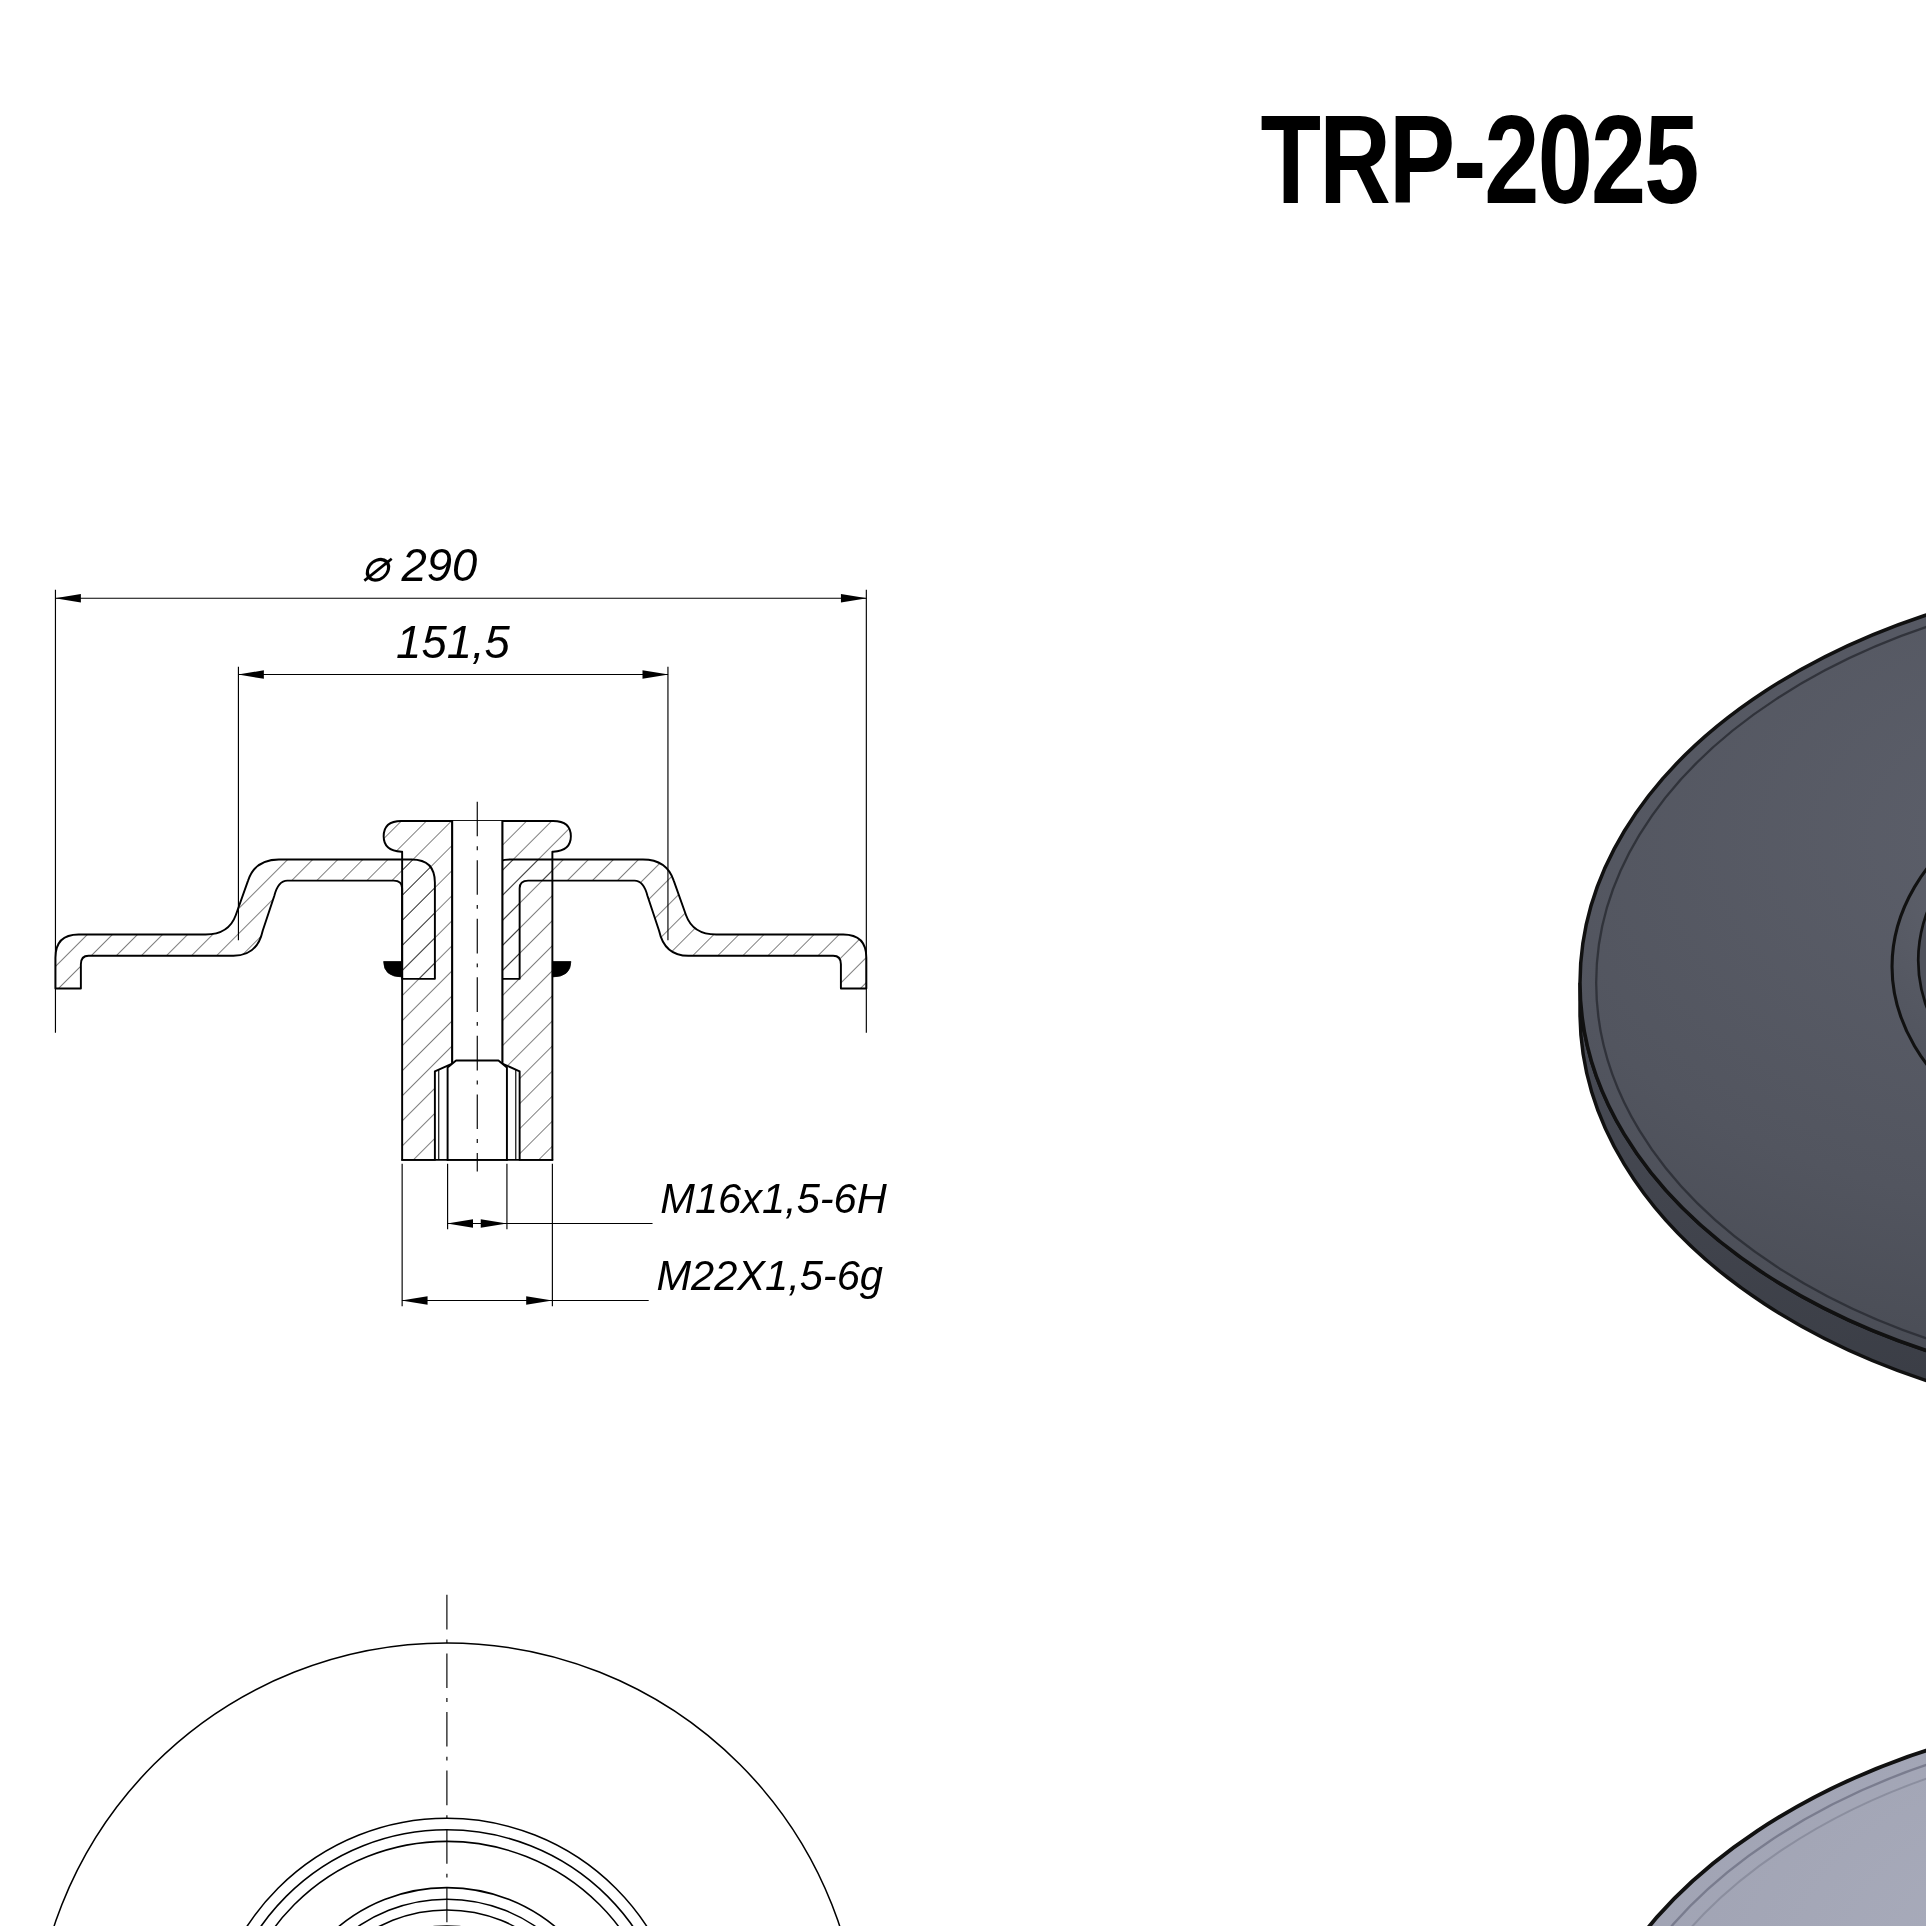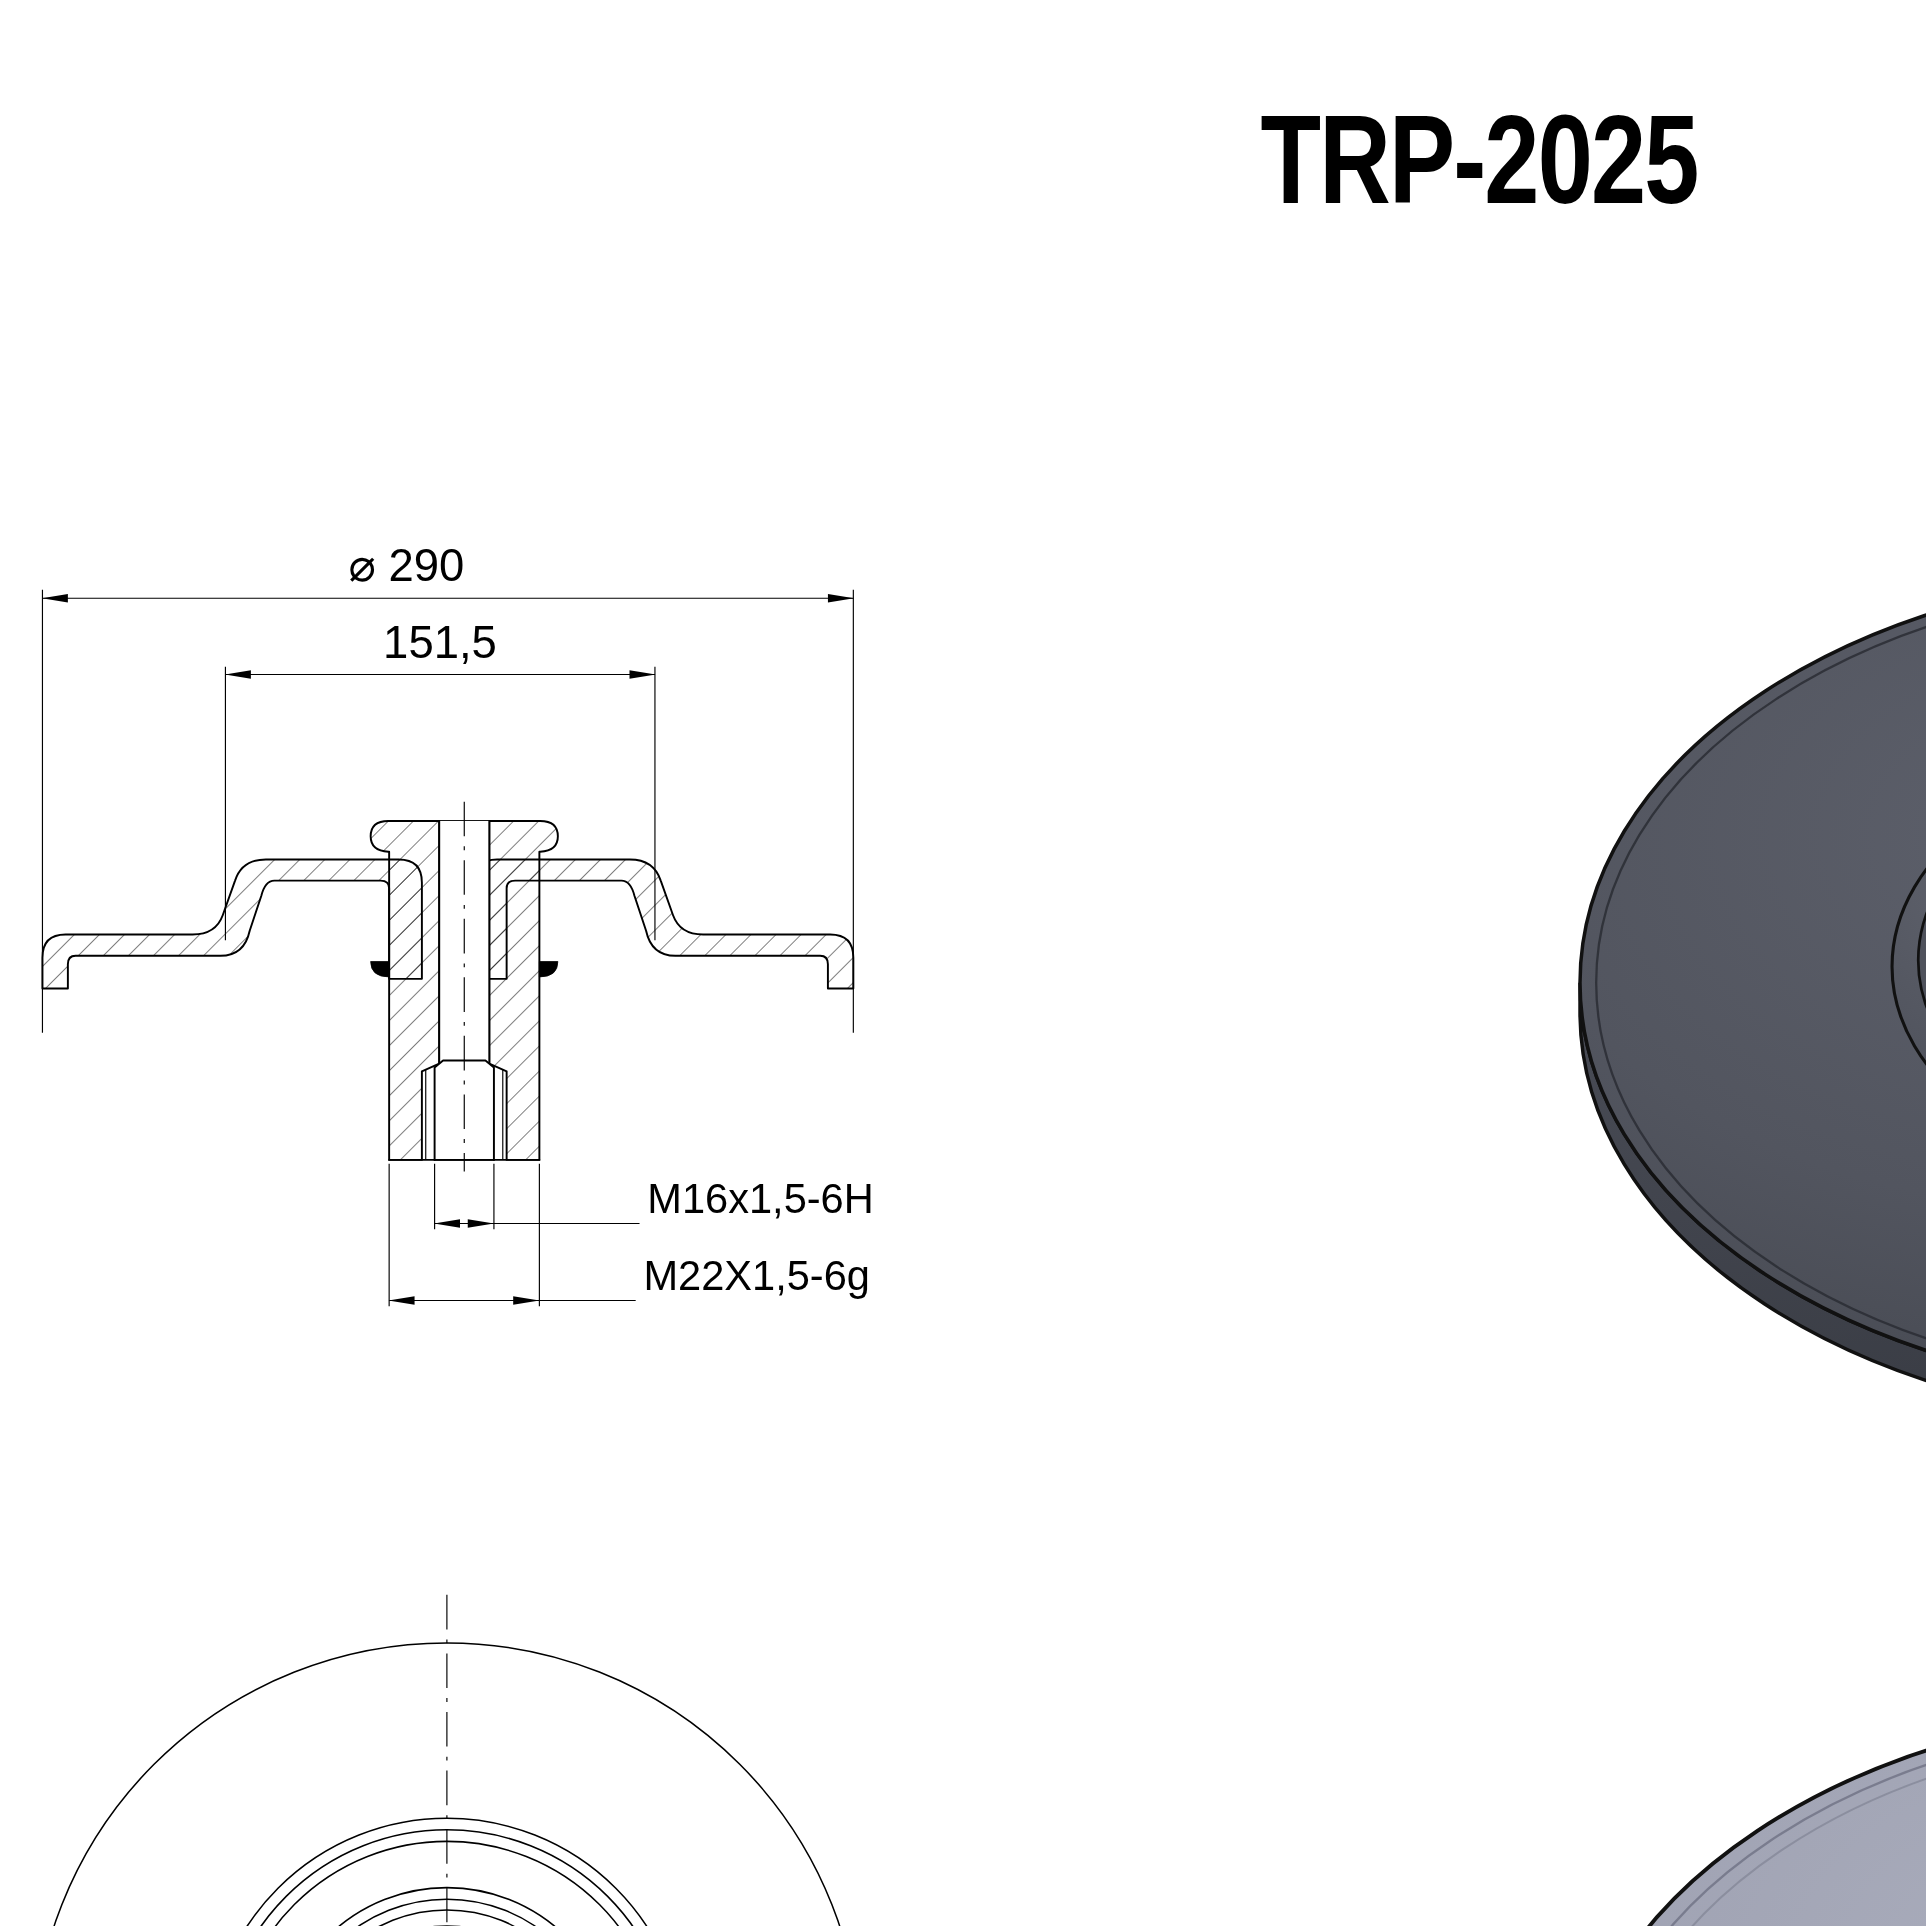--- a/index.html
+++ b/index.html
@@ -29,21 +29,21 @@
     letter-spacing: -2.3px;
     color: #000000;
     line-height: 1;
     transform: scaleX(0.78);
     transform-origin: center top;
   }
 
   
   .panel { position: absolute; }
 
-  #section-view-panel { left: 0px;    top: 532px; width: 1479px; height: 886px; }
+  #section-view-panel { left: 13px;    top: 532px; width: 1479px; height: 886px; font-style: italic; }
   #plan-view-panel    { left: 0px;    top: 1533px; width: 1479px; height: 1311px; }
   #iso-top-panel      { left: 1479px; top: 532px; width: 1479px; height: 886px; }
   #iso-bottom-panel   { left: 1479px; top: 1610px; width: 1479px; height: 1079px; }
 
   .panel svg { display: block; width: 100%; height: 100%; }
 
   
   .outline   { fill: none; stroke: #000000; stroke-width: 5; stroke-linejoin: round; stroke-linecap: round; }
   .thinline  { fill: none; stroke: #000000; stroke-width: 3; }
   .hatch     { stroke: #000000; stroke-width: 2.6; }

